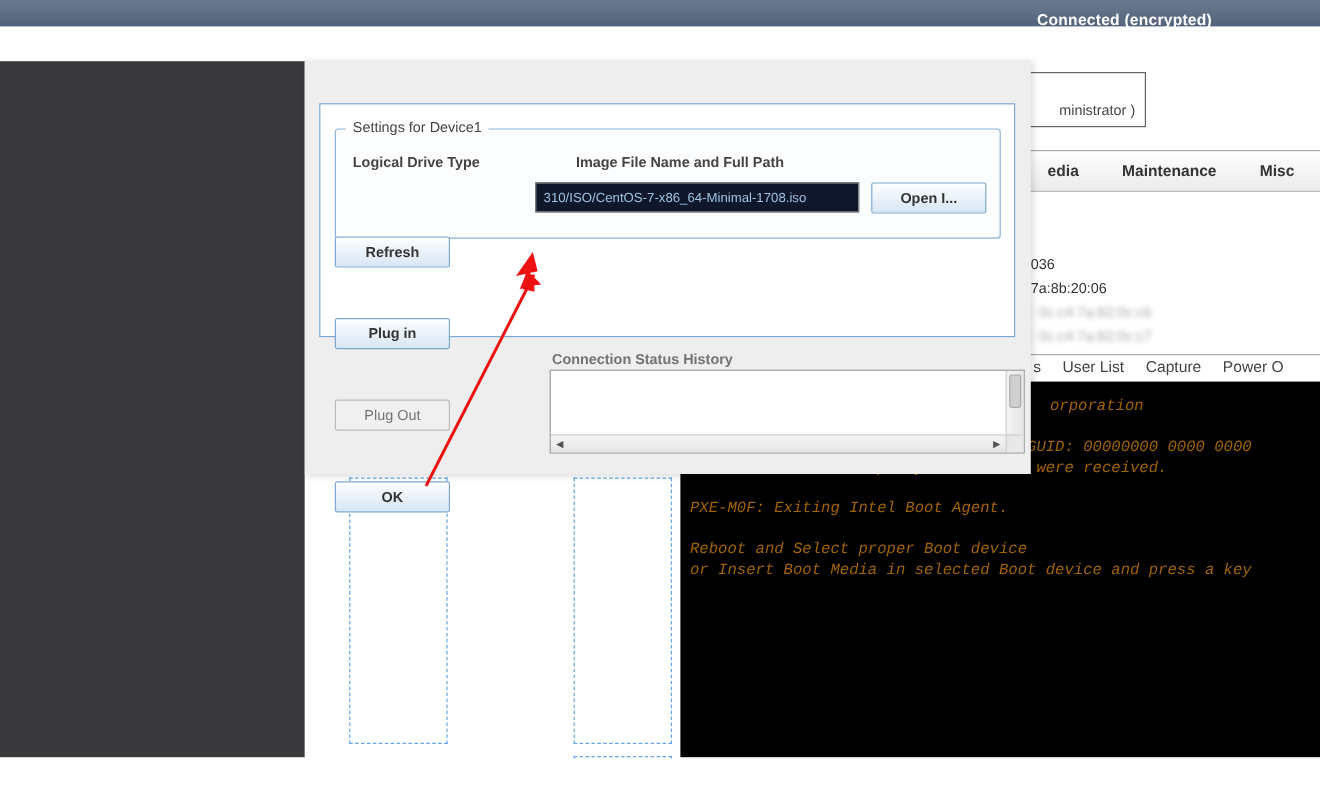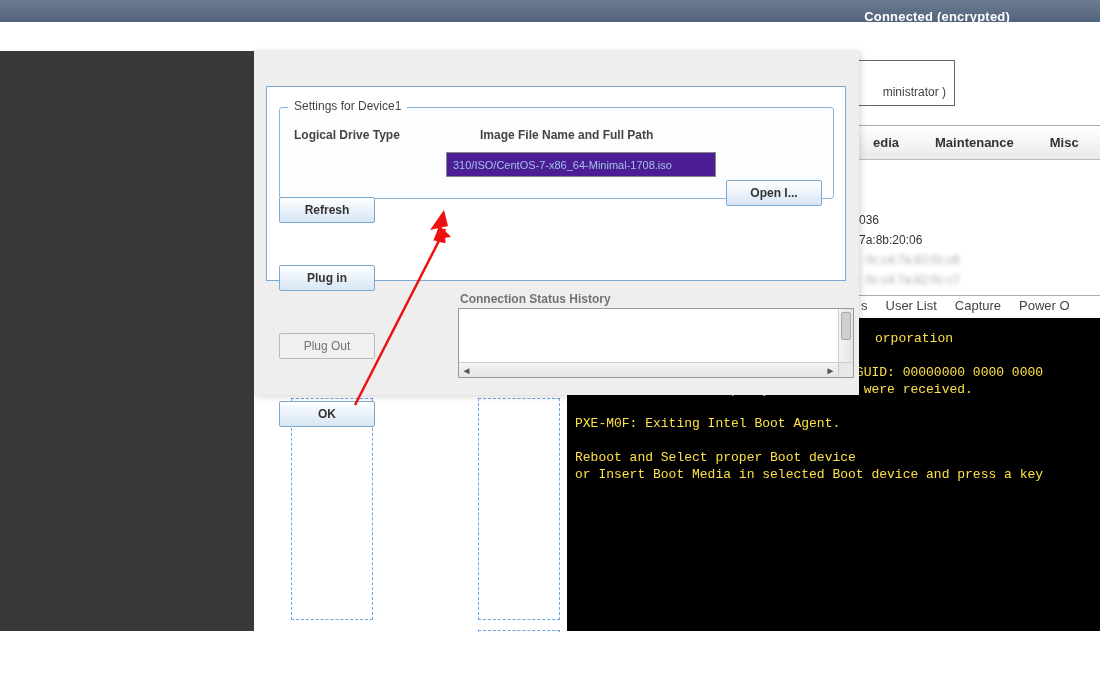--- a/index.html
+++ b/index.html
@@ -99,27 +99,28 @@
     font-size:13px;
     color:#444;
   }
   .toolbar span { white-space:nowrap; }
 
   .console {
     position: absolute;
     top: 318px; left: 567px;
     width: 533px; height: 313px;
     background: #000;
-    color: #fde047;
+    color: #a16207;
     font-family: "Courier New", monospace;
     font-size: 13px;
     padding: 12px 8px 8px 8px;
     white-space: pre;
     line-height: 17px;
     overflow:hidden;
+    font-style:italic;
   }
 
   .doc-placeholder {
     position: absolute;
     border: 1px dashed #65a7e6;
     background: #fff;
   }
 
   
   .dialog-wrap {
@@ -194,21 +195,21 @@
     display:flex;align-items:center;justify-content:center;
   }
   .select-box .caret::after{
     content:""; border-left:4px solid transparent; border-right:4px solid transparent; border-top:6px solid #333;
   }
   .path-input {
     position: absolute;
     top: 44px; left: 166px;
     width: 270px; height: 25px;
     border: 1px solid #888;
-    background: #4c1d95;
+    background: #0f172a;
     color: #9ec3e3;
     font-size: 11px;
     padding: 0 6px;
     display:flex; align-items:center;
     overflow:hidden;
     white-space:nowrap;
   }
   .btn {
     border: 1px solid #7da9cf;
     background: linear-gradient(#fefeff,#d7e6f5);
@@ -220,21 +221,21 @@
     border-radius:2px;
     font-weight:bold;
   }
   .btn.disabled {
     background: #f0f0f0;
     color: #737373;
     border-color:#bbb;
     cursor: default;
     font-weight:normal;
   }
-  .open-btn { position:absolute; top:44px; left:446px; width:96px;margin-top:28px; }
+  .open-btn { position:absolute; top:44px; left:446px; width:96px; }
   .action-row {
     position:absolute;
     top: 110px; left:12px;
     width: 555px;
     display:flex;
     gap: 42px;
     justify-content: space-between;
     flex-direction: column;
   }
   .action-row .btn { width: 96px; }

